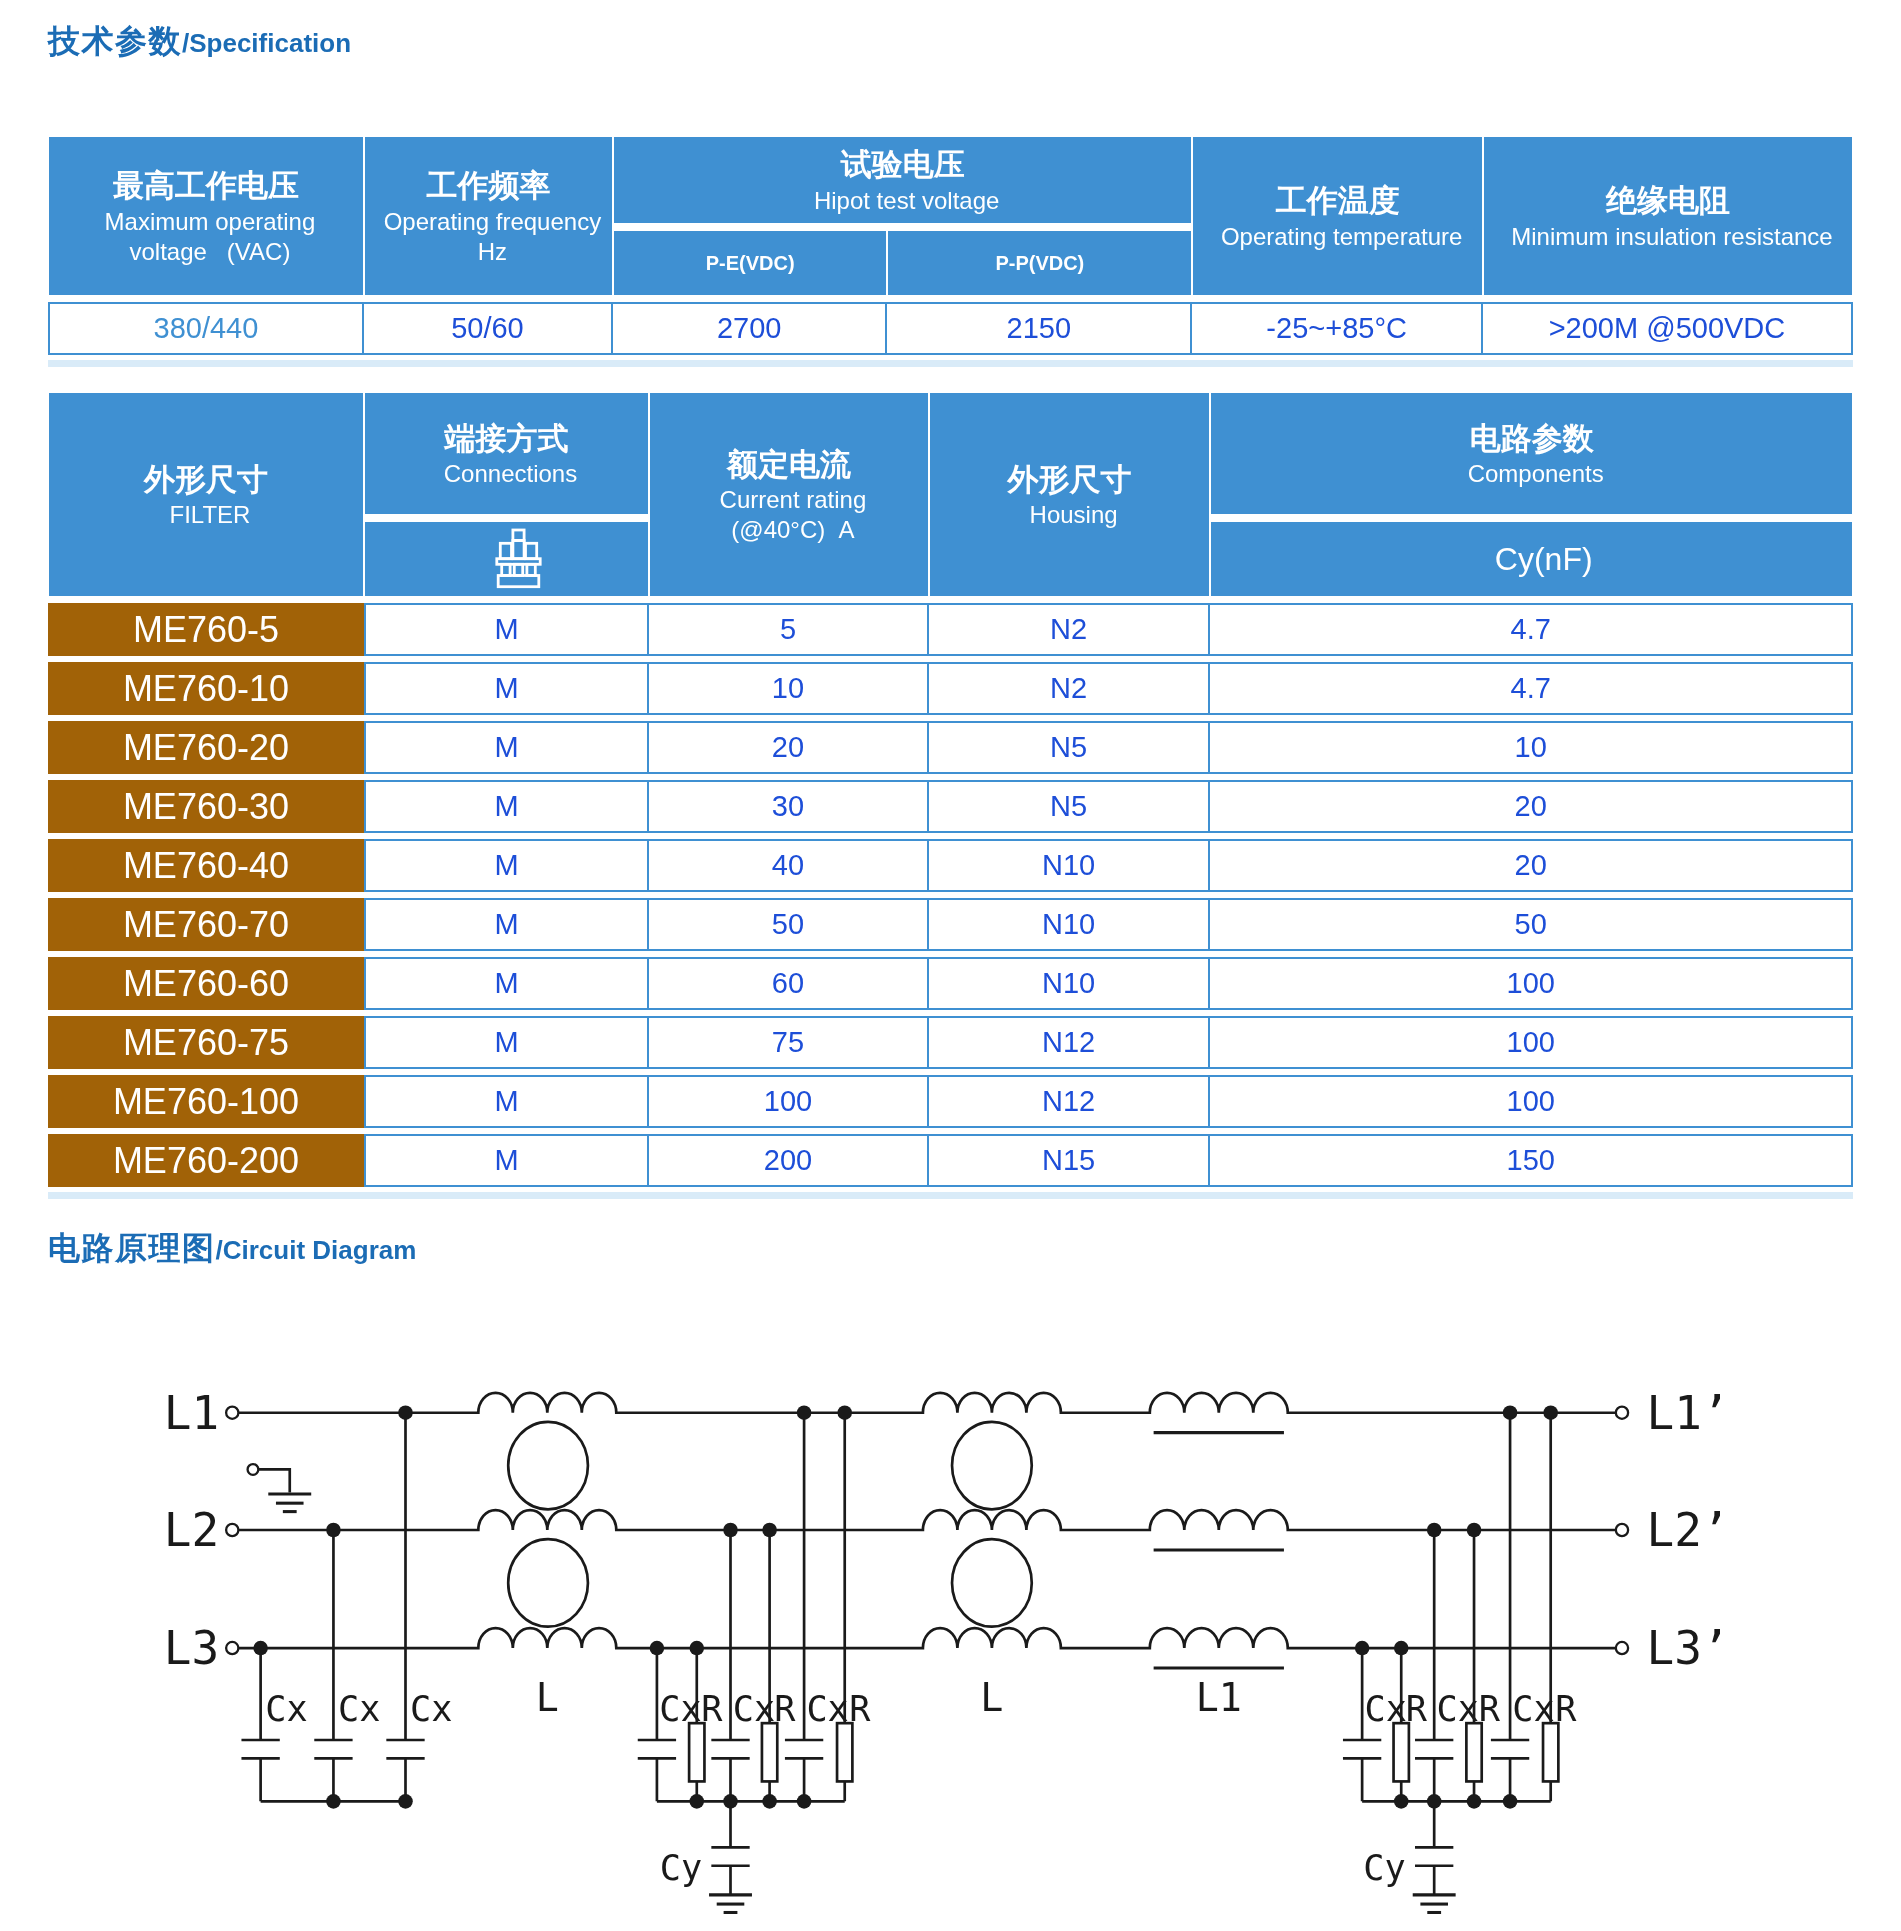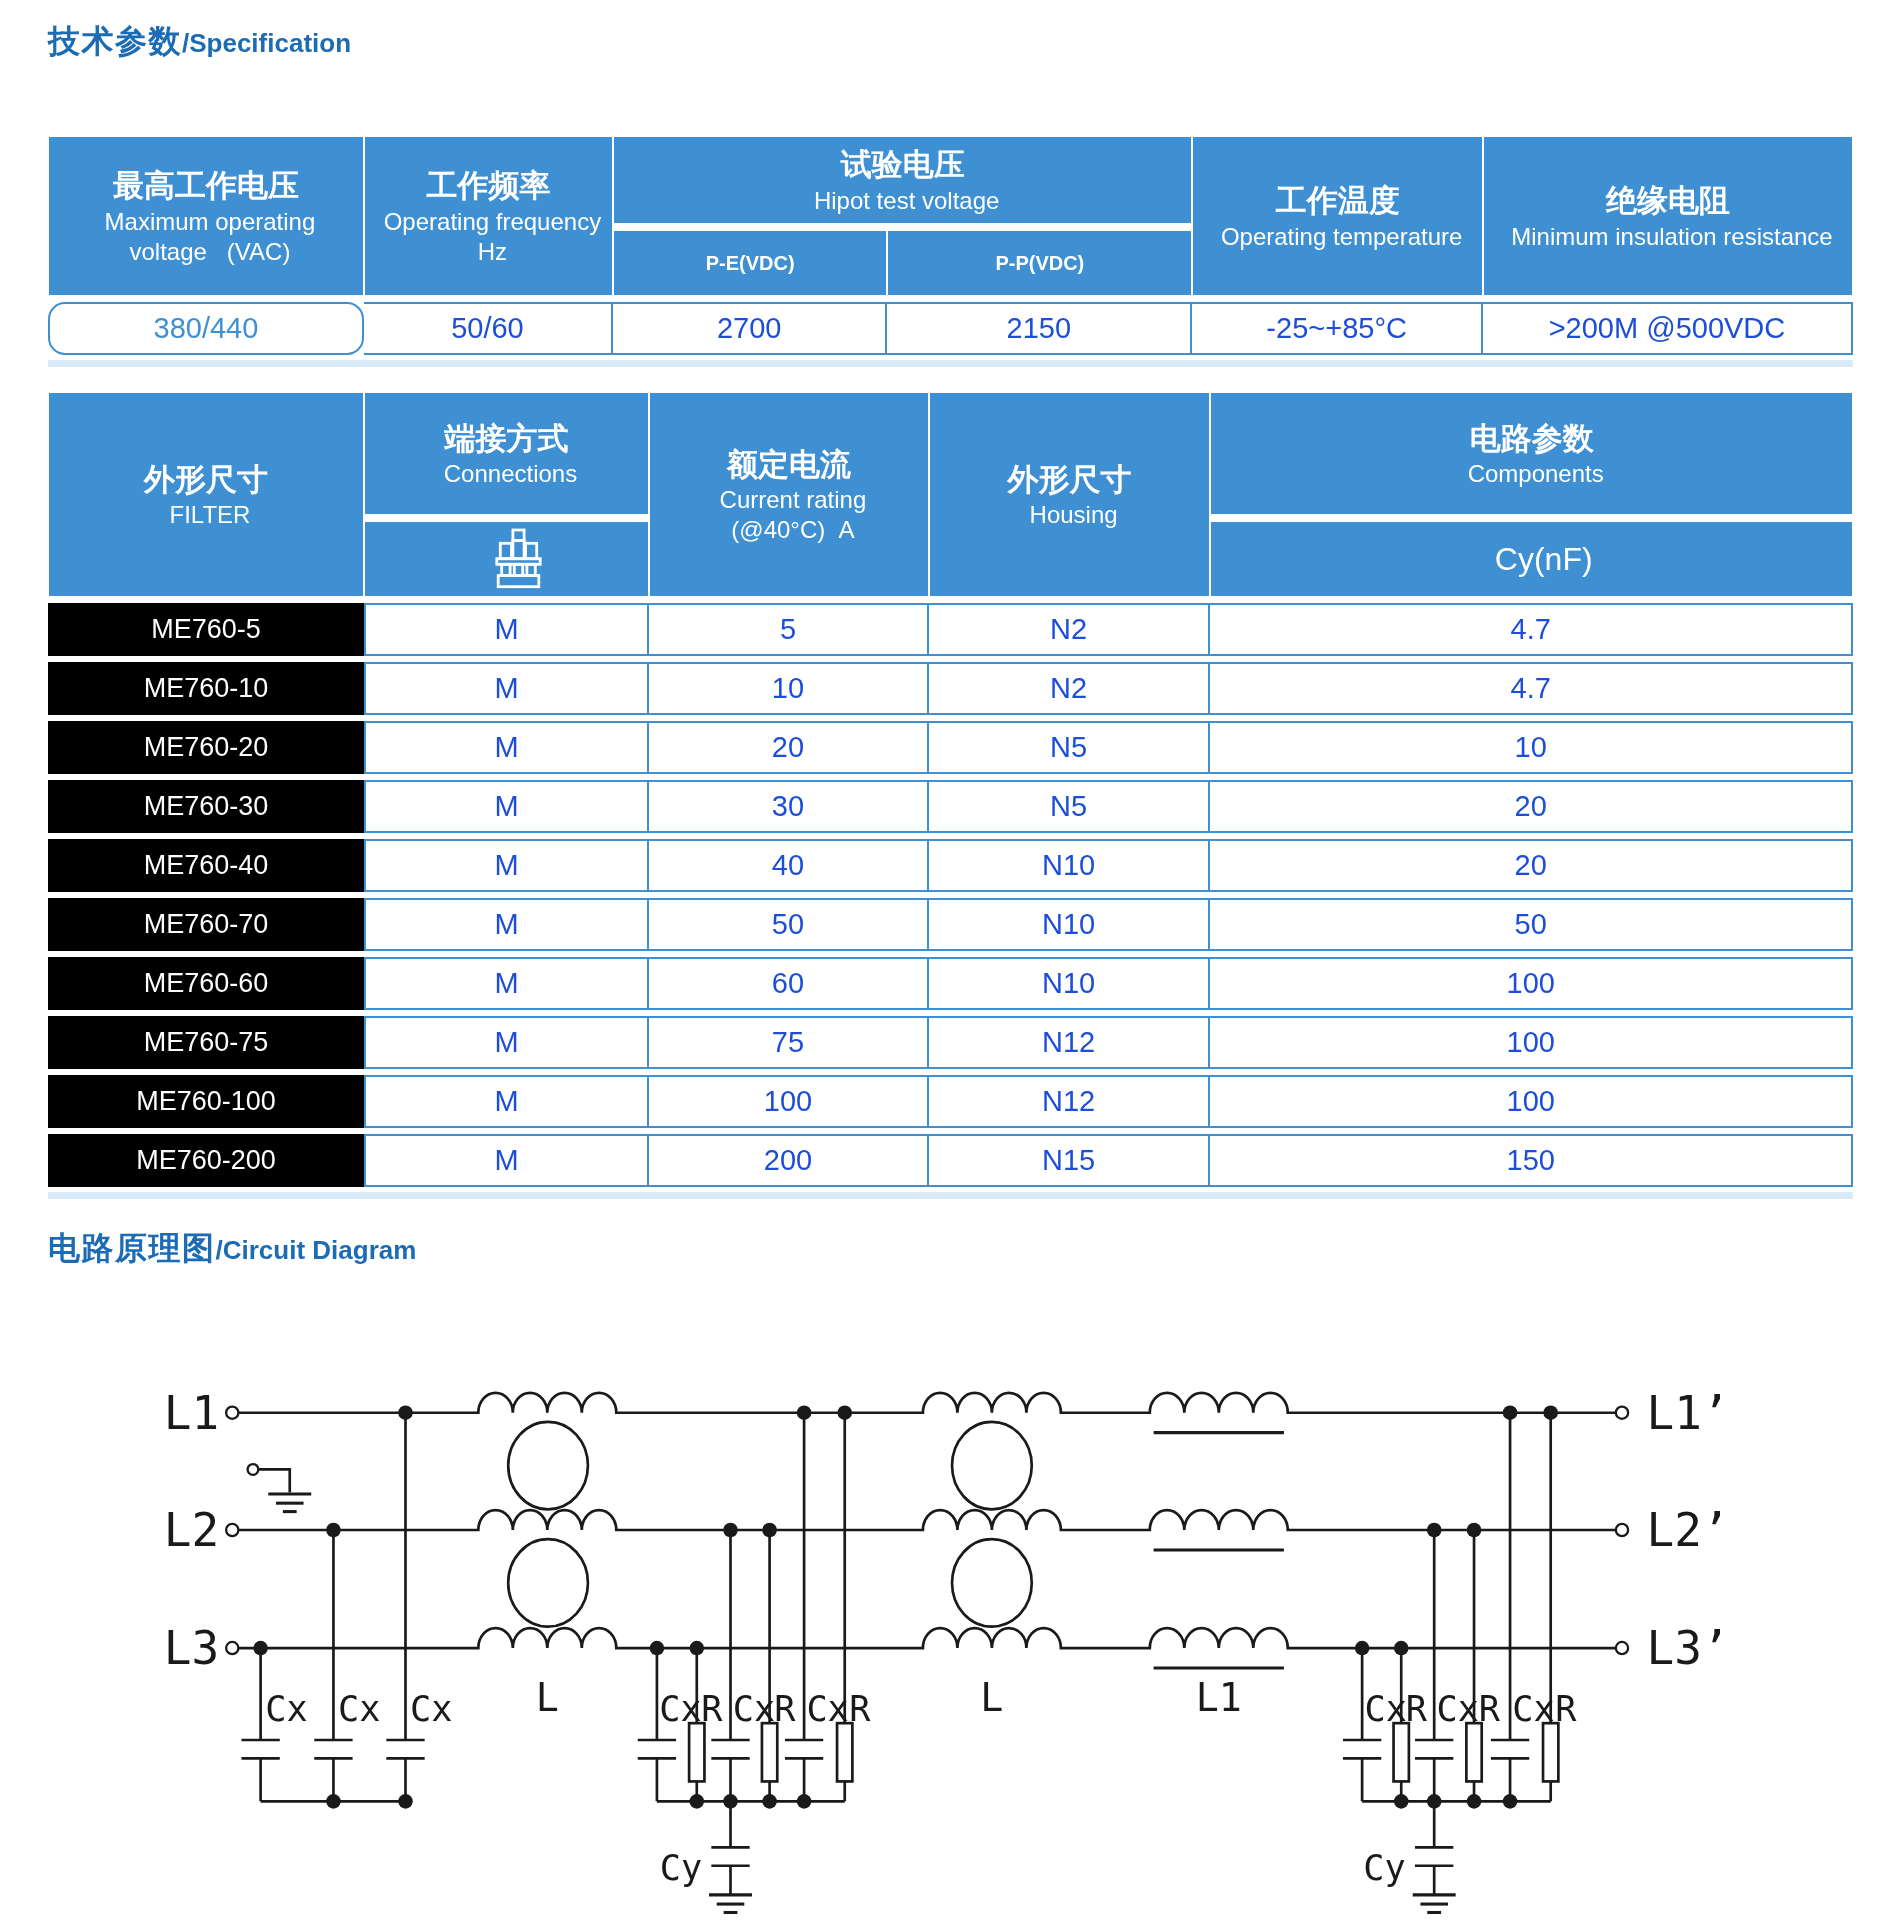--- a/index.html
+++ b/index.html
@@ -20,22 +20,22 @@
   table{width:100%;table-layout:fixed;border-collapse:separate;border-spacing:0 6.1px;}
   th,td{text-align:center;vertical-align:middle;padding:0;}
   th{background:#3f90d2;color:#ffffff;font-weight:normal;border:1.5px solid #ffffff;}
   th .zh{font-size:31px;font-weight:bold;line-height:1.35;}
   th .en{font-size:24px;font-weight:normal;line-height:1.25;padding-left:8px;}
   th .sub-big{font-size:20px;font-weight:bold;}
   th .sub-med{font-size:32px;font-weight:normal;}
   td.val{background:#ffffff;color:#1d4ed8;font-size:29px;
          border:2.3px solid #3f90d2;border-left:none;}
   td.val.first{border-left:2.3px solid #3f90d2;}
-  td.val.accent{color:#3f90d2;border-radius:17px;}
-  td.model{background:#000000;color:#ffffff;font-size:27px;border:none;}
+  td.val.accent{color:#3f90d2;}
+  td.model{background:#a16207;color:#ffffff;font-size:36px;border:none;}
   .t1 .hrow1 th{height:86px;}
   .t1 .hrow2 th{height:64px;}
   .t1 td{height:49px;}
   .t2 .hrow1 th{height:121px;}
   .t2 .hrow2 th{height:74px;padding-left:24px;}
   .t2 td{height:49px;}
   .shadow{height:7.7px;background:#d9ebf8;margin-top:-1.5px;}
 
   
   .circuit text{

